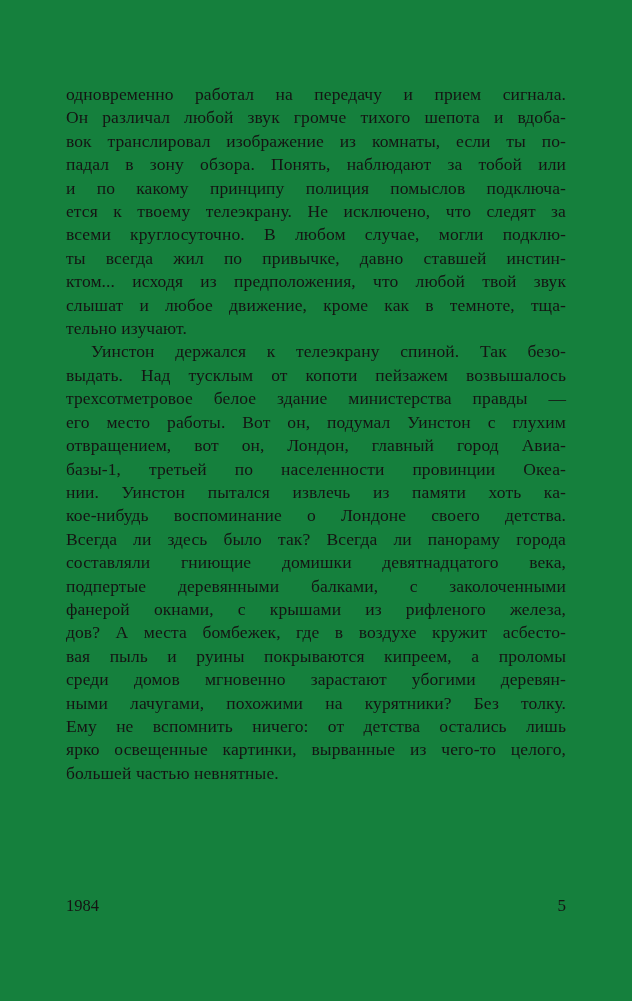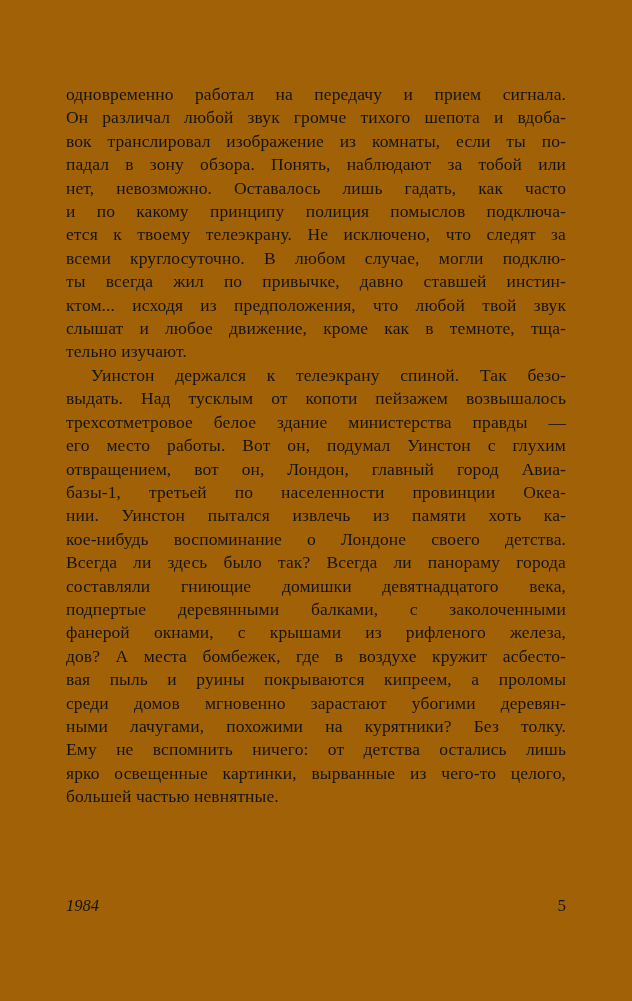--- a/index.html
+++ b/index.html
@@ -4,21 +4,21 @@
 <style>
   html, body {
     margin: 0;
     padding: 0;
     background: #e8e8e8;
   }
   .page {
     position: relative;
     width: 632px;
     height: 1001px;
-    background: #a16207;
+    background: #15803d;
     overflow: hidden;
     font-family: "Liberation Serif", "DejaVu Serif", serif;
     color: #151413;
   }
   .text-block {
     position: absolute;
     left: 66px;
     top: 83px;
     width: 500px;
   }
@@ -44,40 +44,38 @@
   .footer {
     position: absolute;
     left: 66px;
     top: 896px;
     width: 500px;
     display: flex;
     justify-content: space-between;
     align-items: baseline;
   }
   .book-title {
-    font-style: italic;
     font-size: 16.5px;
     font-weight: 500;
   }
   .page-number {
     font-size: 17px;
     font-weight: 500;
   }
 </style>
 </head>
 <body>
 
 <div class="page">
   <div class="text-block">
       <div class="paragraph">
         <div class="line">одновременно работал на передачу и прием сигнала.</div>
         <div class="line">Он различал любой звук громче тихого шепота и вдоба-</div>
         <div class="line">вок транслировал изображение из комнаты, если ты по-</div>
         <div class="line">падал в зону обзора. Понять, наблюдают за тобой или</div>
-        <div class="line">нет, невозможно. Оставалось лишь гадать, как часто</div>
         <div class="line">и по какому принципу полиция помыслов подключа-</div>
         <div class="line">ется к твоему телеэкрану. Не исключено, что следят за</div>
         <div class="line">всеми круглосуточно. В любом случае, могли подклю-</div>
         <div class="line">ты всегда жил по привычке, давно ставшей инстин-</div>
         <div class="line">ктом... исходя из предположения, что любой твой звук</div>
         <div class="line">слышат и любое движение, кроме как в темноте, тща-</div>
         <div class="line last">тельно изучают.</div>
       </div>
       <div class="paragraph indent">
         <div class="line">Уинстон держался к телеэкрану спиной. Так безо-</div>

